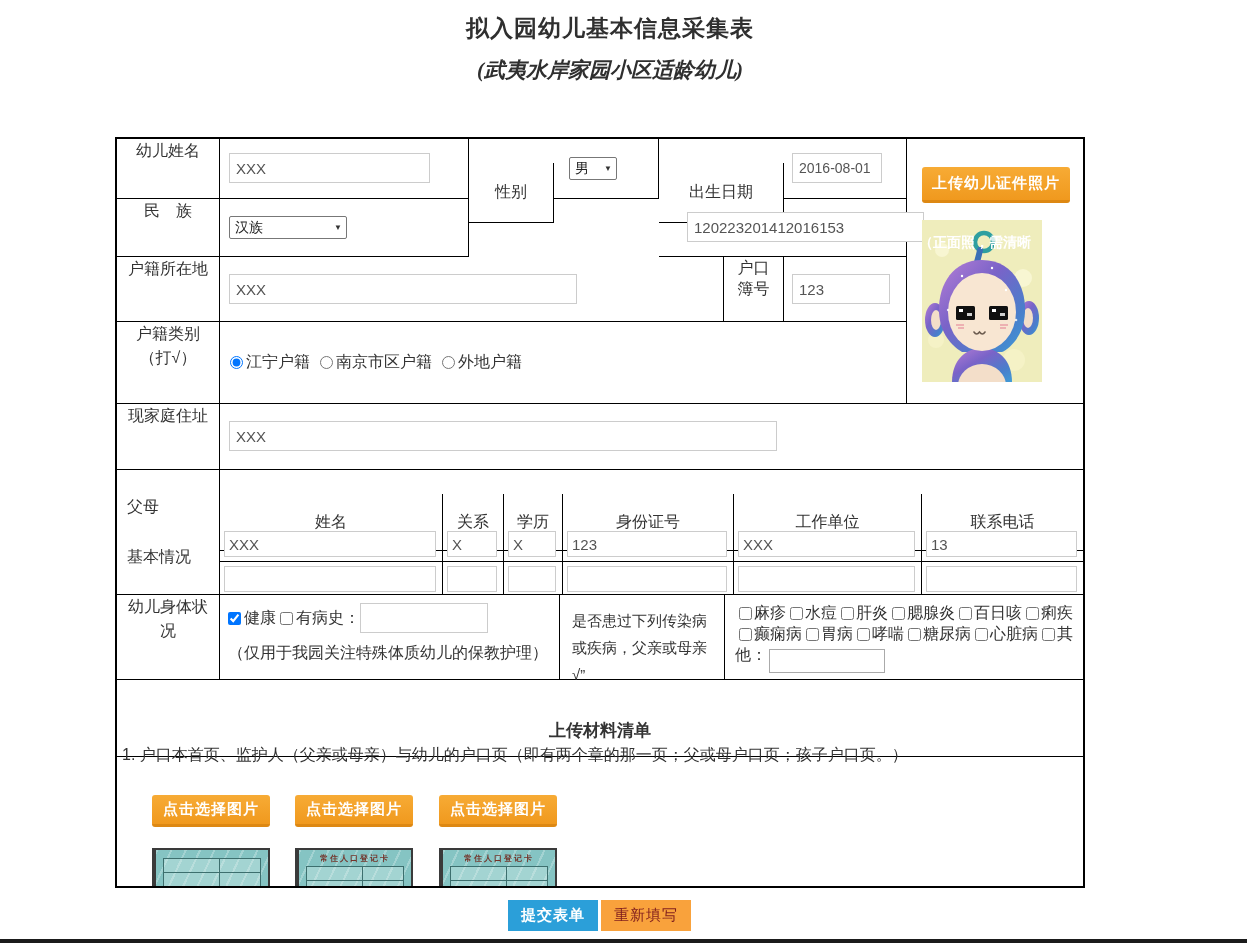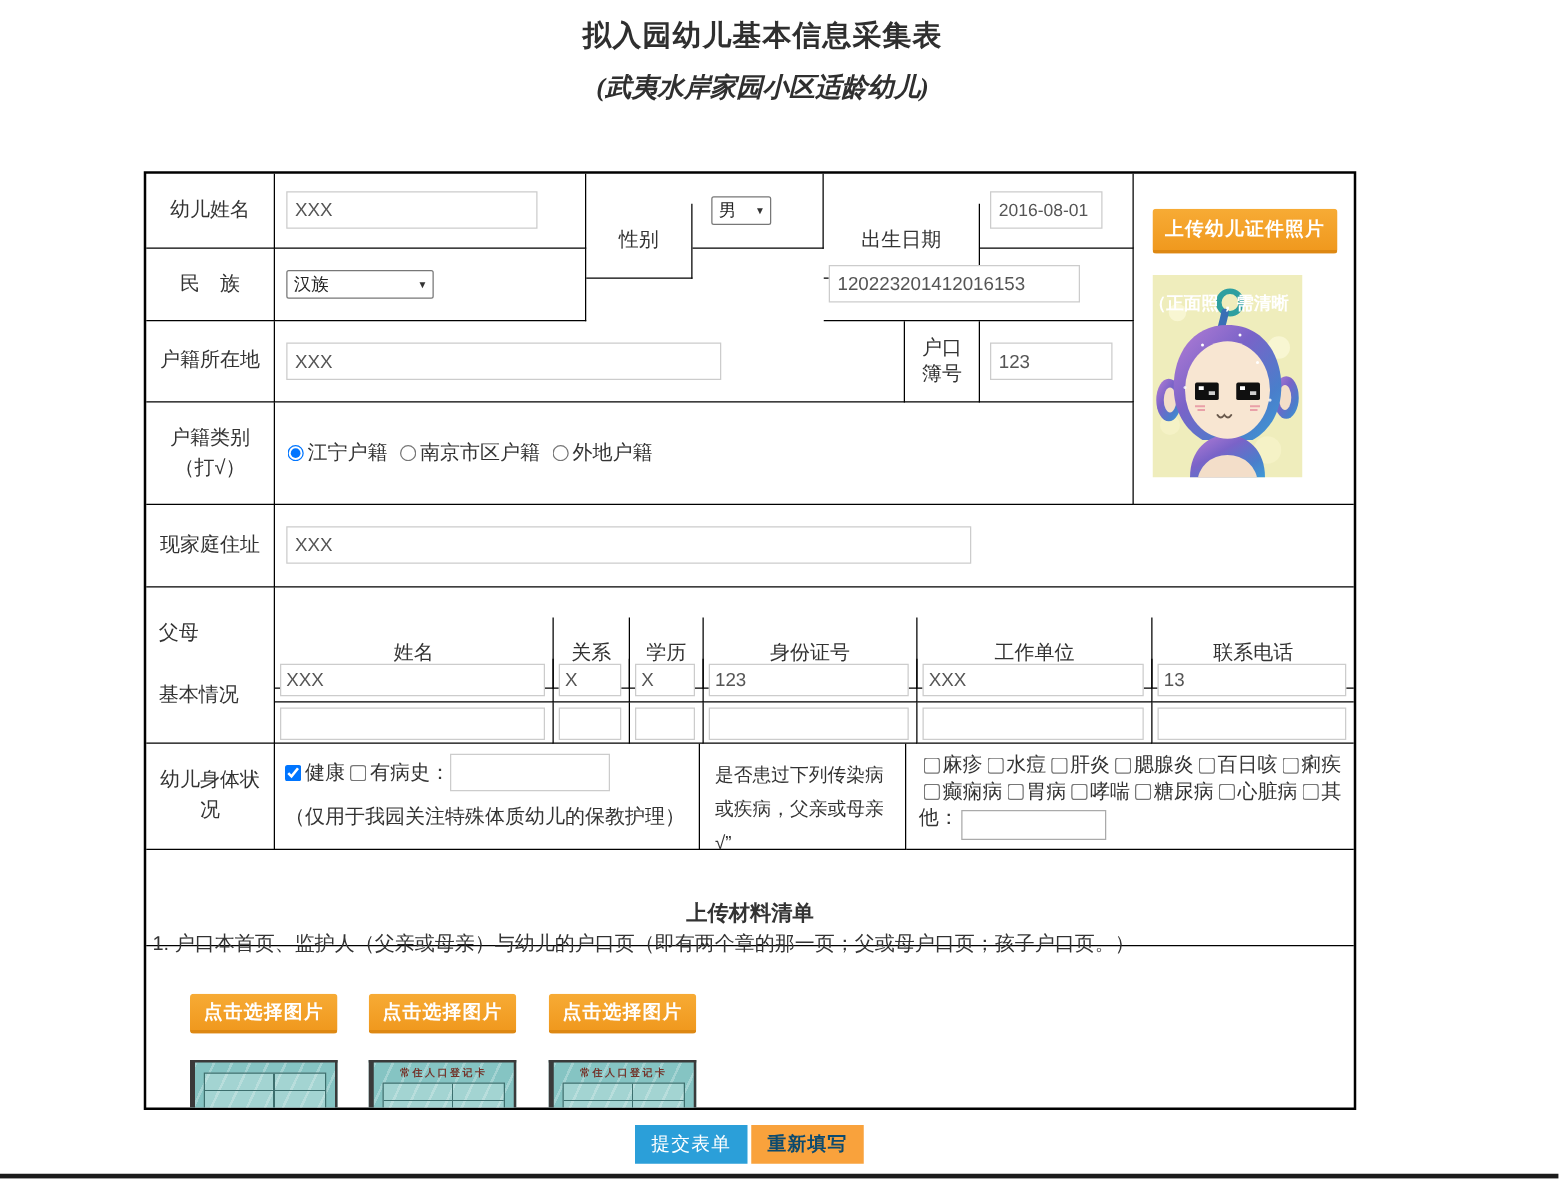--- a/index.html
+++ b/index.html
@@ -8,35 +8,35 @@
 
   .page-title{position:absolute;top:13px;left:0;width:1220px;text-align:center;
     font-family:"Liberation Serif","DejaVu Serif",serif;font-weight:bold;font-size:23px;color:#2f2f2f;letter-spacing:1px;}
   .page-subtitle{position:absolute;top:56px;left:0;width:1220px;text-align:center;
     font-family:"Liberation Serif","DejaVu Serif",serif;font-weight:bold;font-style:italic;font-size:21px;color:#2f2f2f;}
 
   .tbl{position:absolute;left:115px;top:137px;width:970px;height:751px;border:2px solid #000;box-sizing:border-box;background:#fff;}
   .cell{position:absolute;box-sizing:border-box;font-size:16px;color:#333;}
   .br{border-right:1px solid #000;}
   .bb{border-bottom:1px solid #000;}
-  .lbl{display:flex;flex-direction:column;align-items:center;justify-content:center;line-height:24px;text-align:center;}
+  .lbl{display:flex;flex-direction:column;align-items:center;line-height:24px;text-align:center;}
   .lbl-left{align-items:flex-start;padding-left:10px;justify-content:space-evenly;}
   .ctr{display:flex;align-items:center;justify-content:center;text-align:center;margin-top:24px;}
 
   .tin{height:30px;border:1px solid #ccc;font-size:15px;color:#555;padding:0 6px;box-sizing:border-box;background:#fff;font-family:inherit;}
   .pin{width:calc(100% - 10px);height:26px;margin:4px 0 0 4px;border:1px solid #ccc;font-size:15px;color:#555;padding:0 4px;box-sizing:border-box;font-family:inherit;}
 
   .selectbox{display:inline-flex;align-items:center;justify-content:space-between;border:1px solid #777;
     border-radius:2px;height:23px;padding:0 4px 0 5px;font-size:14px;background:#fff;color:#222;box-sizing:border-box;cursor:default;}
   .selectbox .arr{font-size:8px;color:#333;margin-left:5px;}
 
   .btn-orange{position:absolute;background:linear-gradient(#f7ab35,#f0991e);border:none;border-bottom:3px solid #dd8813;
     border-radius:3px;color:#fff;font-weight:bold;font-size:15px;font-family:inherit;cursor:pointer;letter-spacing:1px;}
-  .btn-blue{position:absolute;background:#2B9FD9;border:none;color:#fff;font-weight:normal;font-size:15px;font-family:inherit;cursor:pointer;letter-spacing:1px;}
-  .btn-reset{position:absolute;background:#F9A23C;border:none;color:#0c4a6e;font-weight:bold;font-size:15px;font-family:inherit;cursor:pointer;letter-spacing:1px;}
+  .btn-blue{position:absolute;background:#2B9FD9;border:none;color:#fff;font-weight:bold;font-size:15px;font-family:inherit;cursor:pointer;letter-spacing:1px;}
+  .btn-reset{position:absolute;background:#F9A23C;border:none;color:#7f1d1d;font-weight:normal;font-size:15px;font-family:inherit;cursor:pointer;letter-spacing:1px;}
 
   .radio-row{display:flex;align-items:center;height:100%;padding-left:10px;font-size:16px;color:#333;}
   .radio-row input{margin:0 3px 0 10px;}
   .radio-row input:first-child{margin-left:0;}
 
   .health-line1{position:absolute;left:8px;top:8px;display:flex;align-items:center;font-size:16px;}
   .health-line1 input[type=checkbox]{margin:0 3px 0 0;}
   .health-line1 .gap{width:4px;}
   .health-note{position:absolute;left:8px;top:48px;font-size:16px;color:#333;}
   .health-q{padding:12px 10px 0 12px;font-size:15px;line-height:27px;color:#333;}
@@ -116,21 +116,21 @@
       <input class="tin" style="margin: 14px 0px 0px 8px; width: 90px; font-size: 14px;" value="2016-08-01">
     </div>
 
     <div class="cell br bb" style="left:103px;top:60px;width:249px;height:58px">
       <div class="selectbox" style="margin:17px 0 0 9px;width:118px">
         <span>汉族</span>
           <span class="arr">▼</span>
       </div>
     </div>
     <div class="cell br bb" style="left:542px;top:60px;width:248px;height:58px">
-      <input class="tin" style="margin: 13px 0px 0px 4px; width: 201px;" value="120223201412016153">
+      <input class="tin" style="margin: 13px 0px 0px 28px; width: 237px;" value="120223201412016153">
     </div>
 
     <div class="cell br bb" style="left:103px;top:118px;width:504px;height:65px">
       <input class="tin" style="margin: 17px 0px 0px 9px; width: 348px;" value="XXX">
     </div>
     <div class="cell lbl br bb" style="left:607px;top:118px;width:60px;height:65px;line-height:21px">
       <span>户口</span>
       <span>簿号</span>
     </div>
     <div class="cell br bb" style="left:667px;top:118px;width:123px;height:65px">

